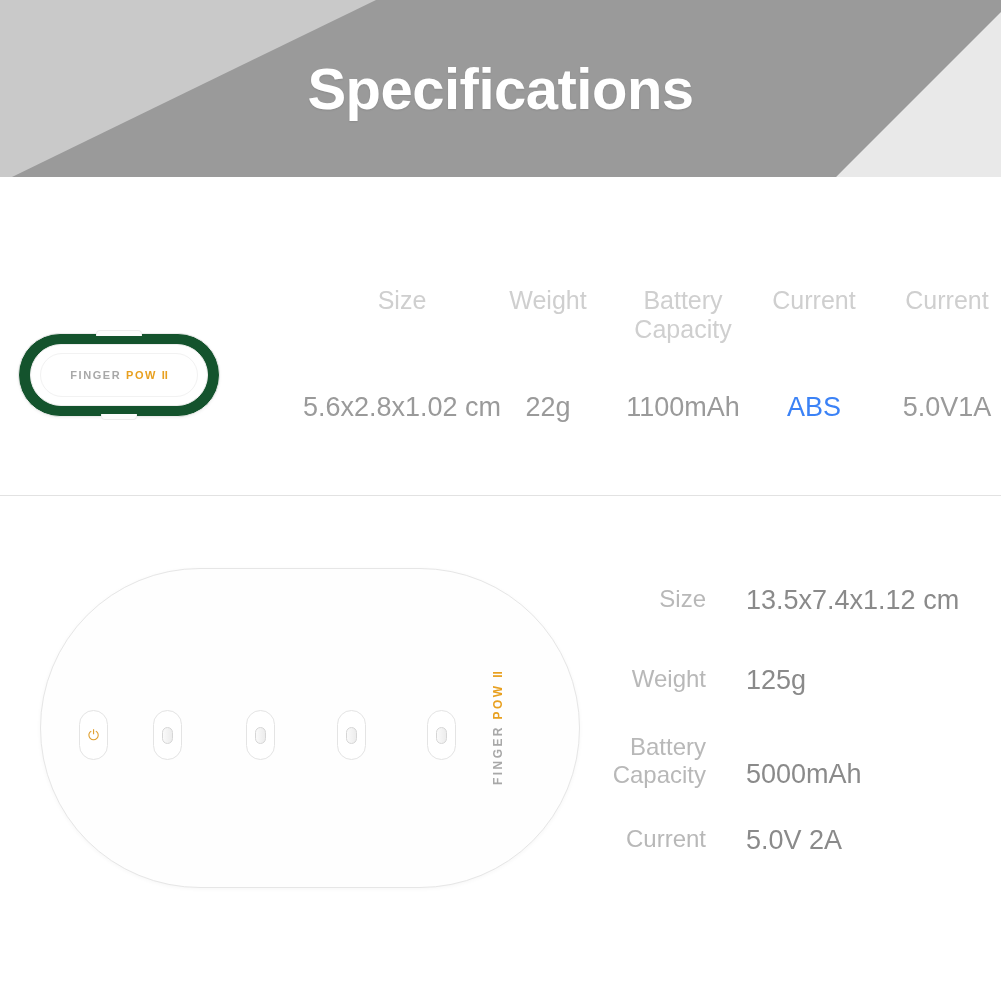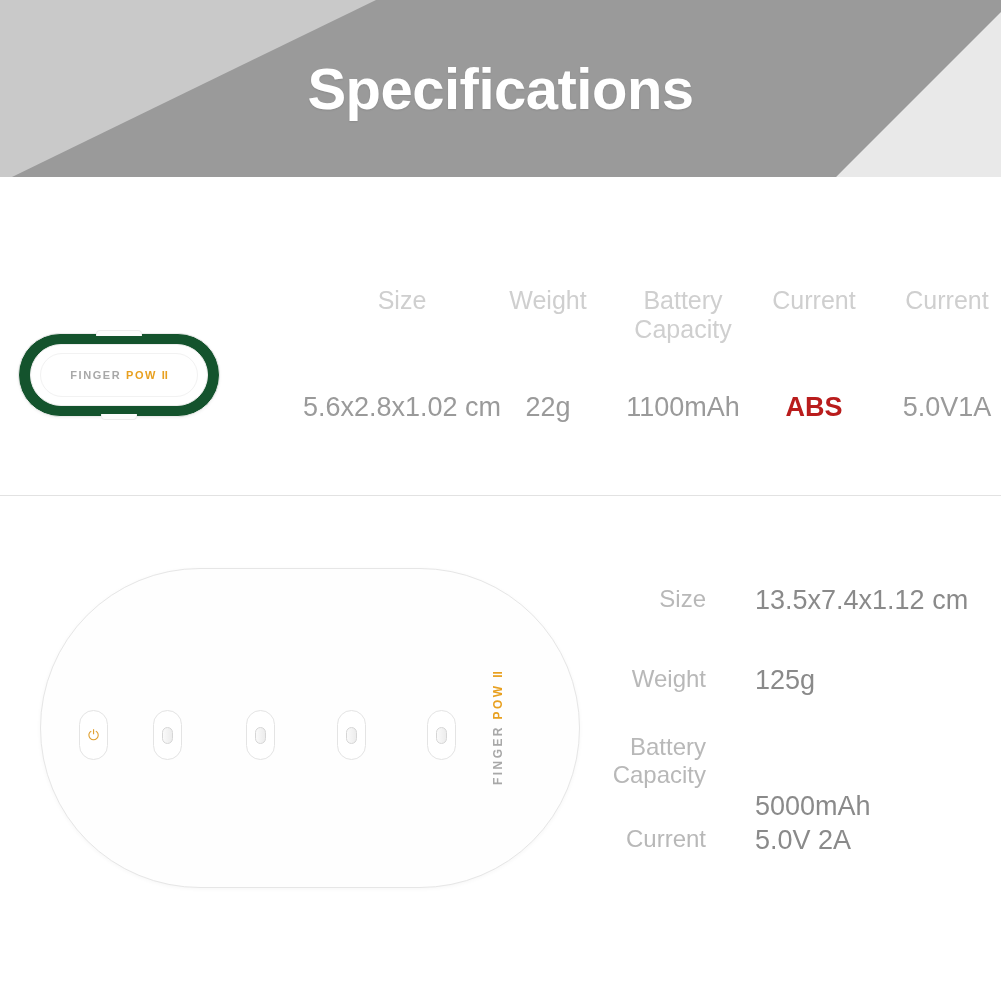--- a/index.html
+++ b/index.html
@@ -91,21 +91,21 @@
   .spec-col {
     position:absolute; top:0; text-align:center;
   }
   .spec-col .lbl {
     color:#cfcfcf; font-size:25px; line-height:29px; white-space:pre-line;
   }
   .spec-col .val {
     position:absolute; left:50%; transform:translateX(-50%);
     top:76px; color:#9a9a9a; font-size:27px; white-space:nowrap;margin-top:30px;
   }
-  .spec-col .val.dark { color:#b91c1c;font-weight:bold; }
+  .spec-col .val.dark { color:#3b82f6; }
 
   
   .dock {
     position:absolute; left:40px; top:568px; width:540px; height:320px;
     border:1.4px solid #e6e6e6;
     border-radius:160px/160px;
     background:#fefefe;
     box-shadow:0 1px 4px rgba(0,0,0,0.04);
   }
   .slot {
@@ -135,24 +135,24 @@
   .spec-row {
     position:relative; height:80px;
   }
   .spec-row .lbl {
     position:absolute; right:295px; top:0; width:160px;
     text-align:right; color:#b8b8b8; font-size:24px; line-height:28px;
     white-space:pre-line;
   }
   .spec-row .lbl.two-line { top:-12px; }
   .spec-row .val {
-    position:absolute; left:135px; top:0;
+    position:absolute; left:126px; top:0;
     color:#8a8a8a; font-size:27px; white-space:nowrap;
   }
-  .spec-row .val.two-line { top:14px;margin-top:32px; }
+  .spec-row .val.two-line { top:14px; }
 </style>
 </head>
 <body>
 
 <div class="page">
 
   <div class="banner">
     <div class="band-right"></div>
     <div class="band-dark"></div>
     <div class="banner-title">Specifications</div>

